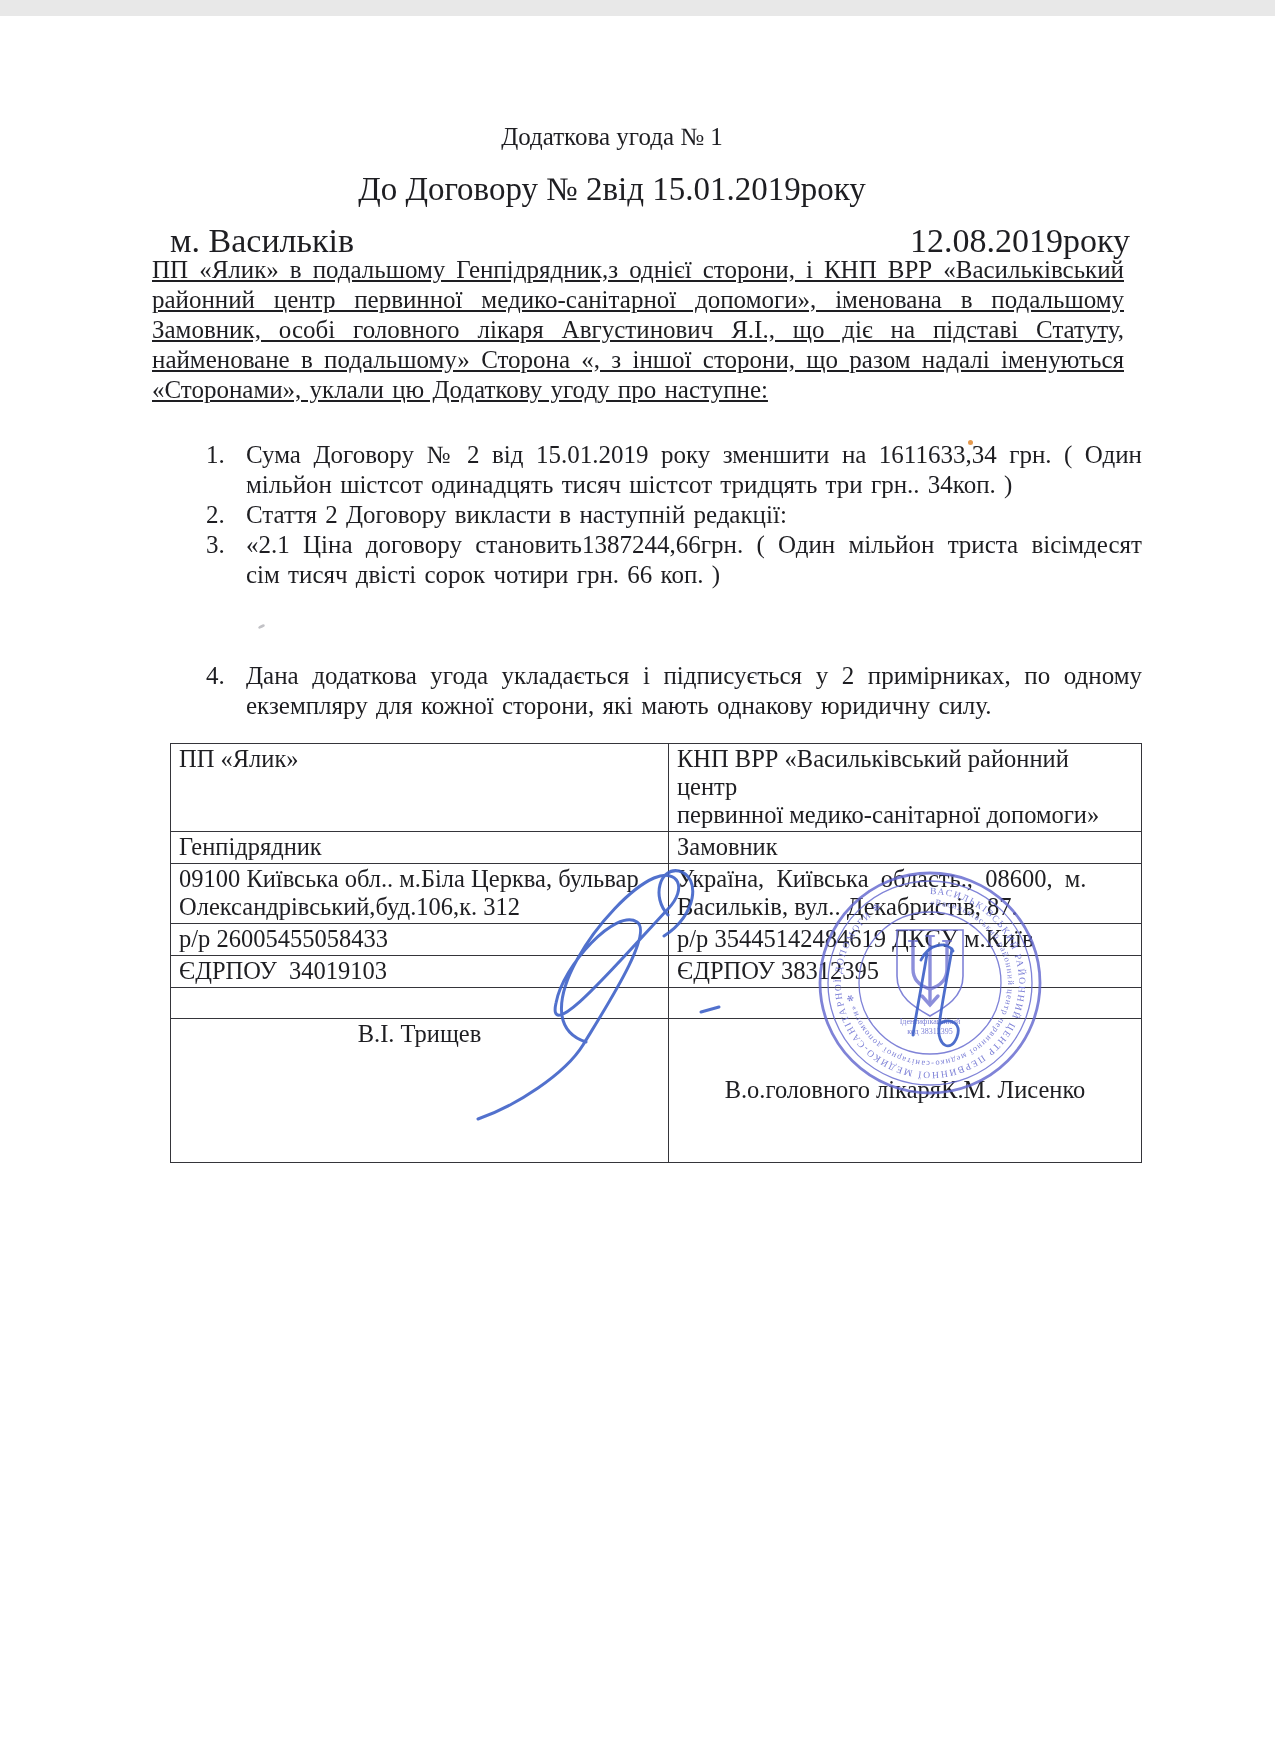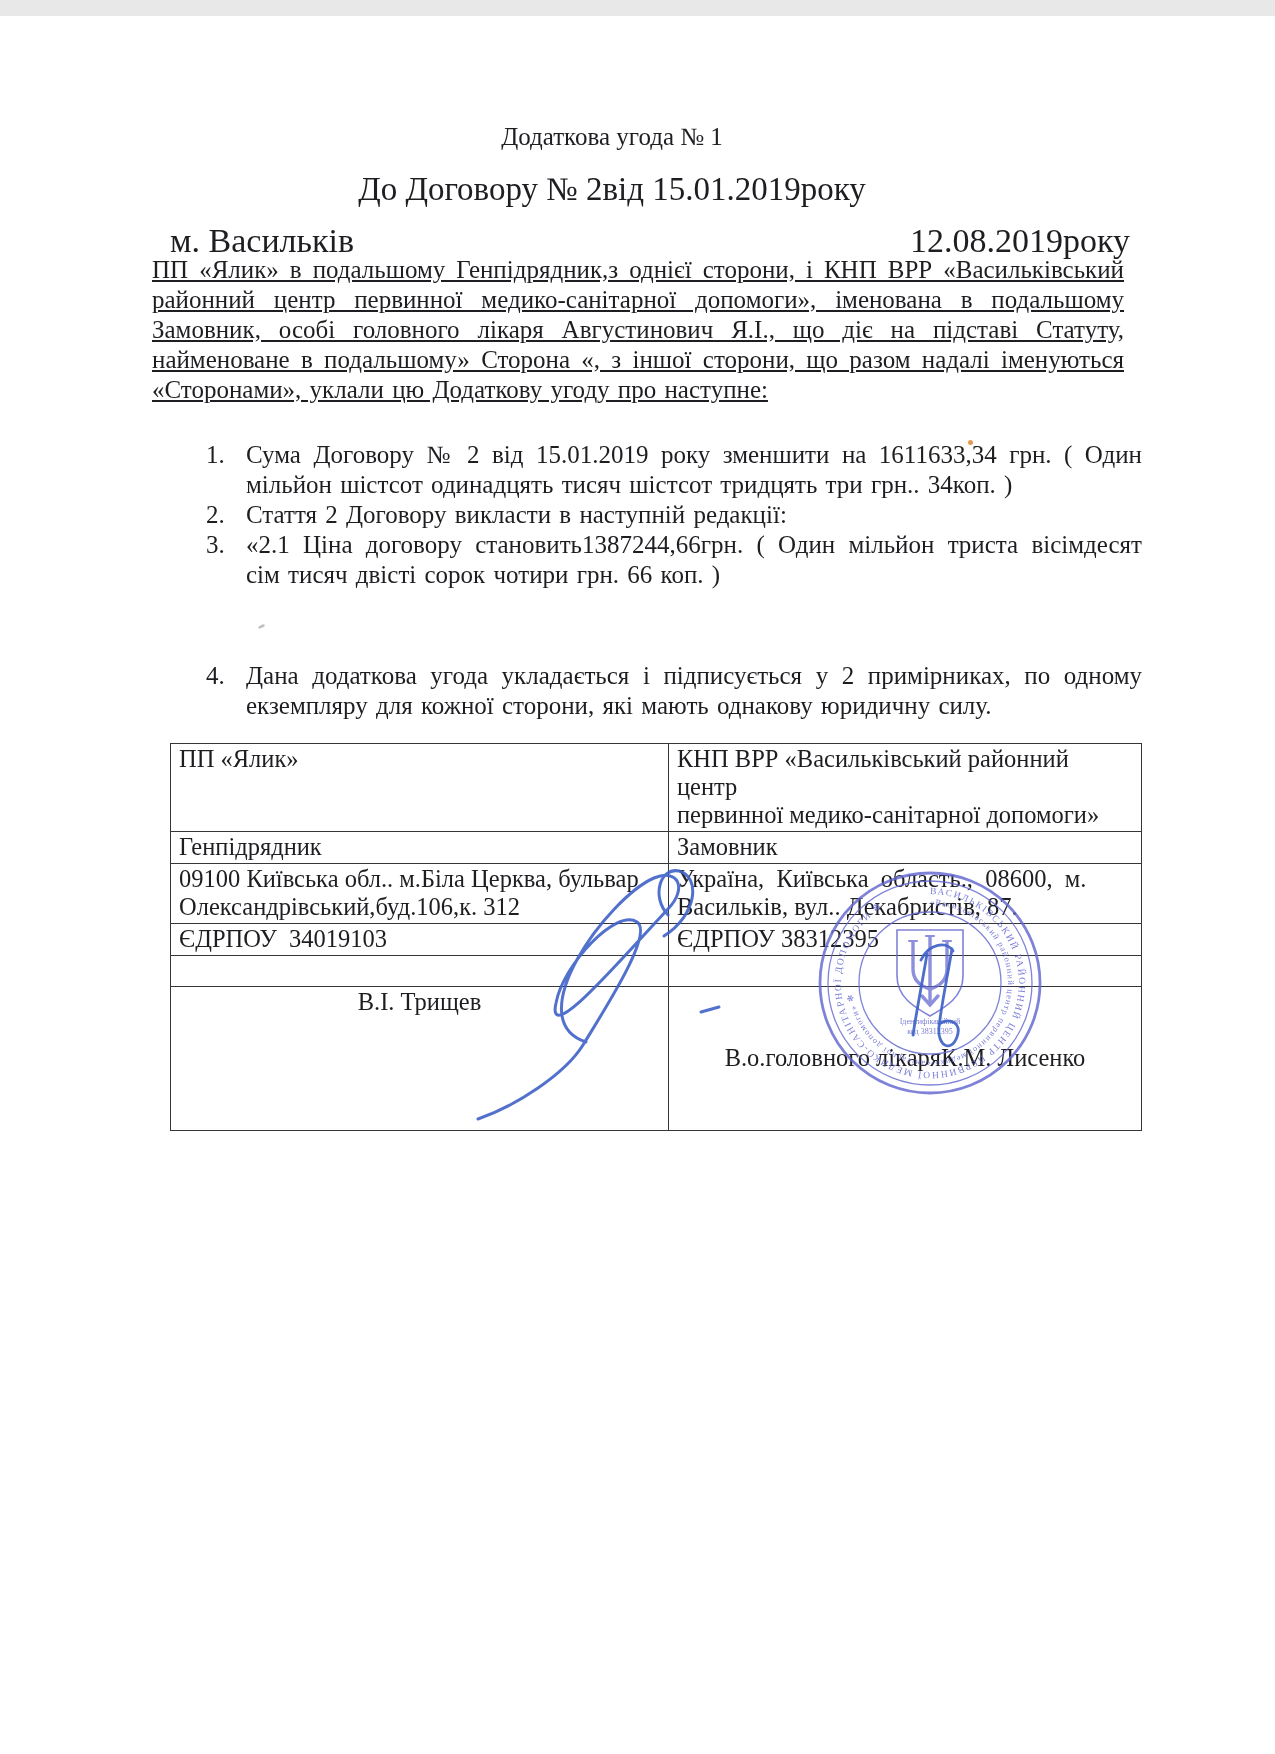--- a/index.html
+++ b/index.html
@@ -117,20 +117,24 @@
       <td>Генпідрядник</td>
       <td>Замовник</td>
     </tr>
     <tr>
       <td>09100 Київська обл.. м.Біла Церква, бульвар
 Олександрівський,буд.106,к. 312</td>
       <td>Україна,  Київська  область.,  08600,  м.
 Васильків, вул.. Декабристів, 87.</td>
     </tr>
     <tr>
+      <td>р/р 26005455058433</td>
+      <td>р/р 35445142484619 ДКСУ м.Київ</td>
+    </tr>
+    <tr>
       <td>ЄДРПОУ  34019103</td>
       <td>ЄДРПОУ 38312395</td>
     </tr>
     <tr class="spacer">
       <td></td>
       <td></td>
     </tr>
     <tr class="sig">
       <td class="sig-left">В.І. Трищев</td>
       <td class="sig-right">

